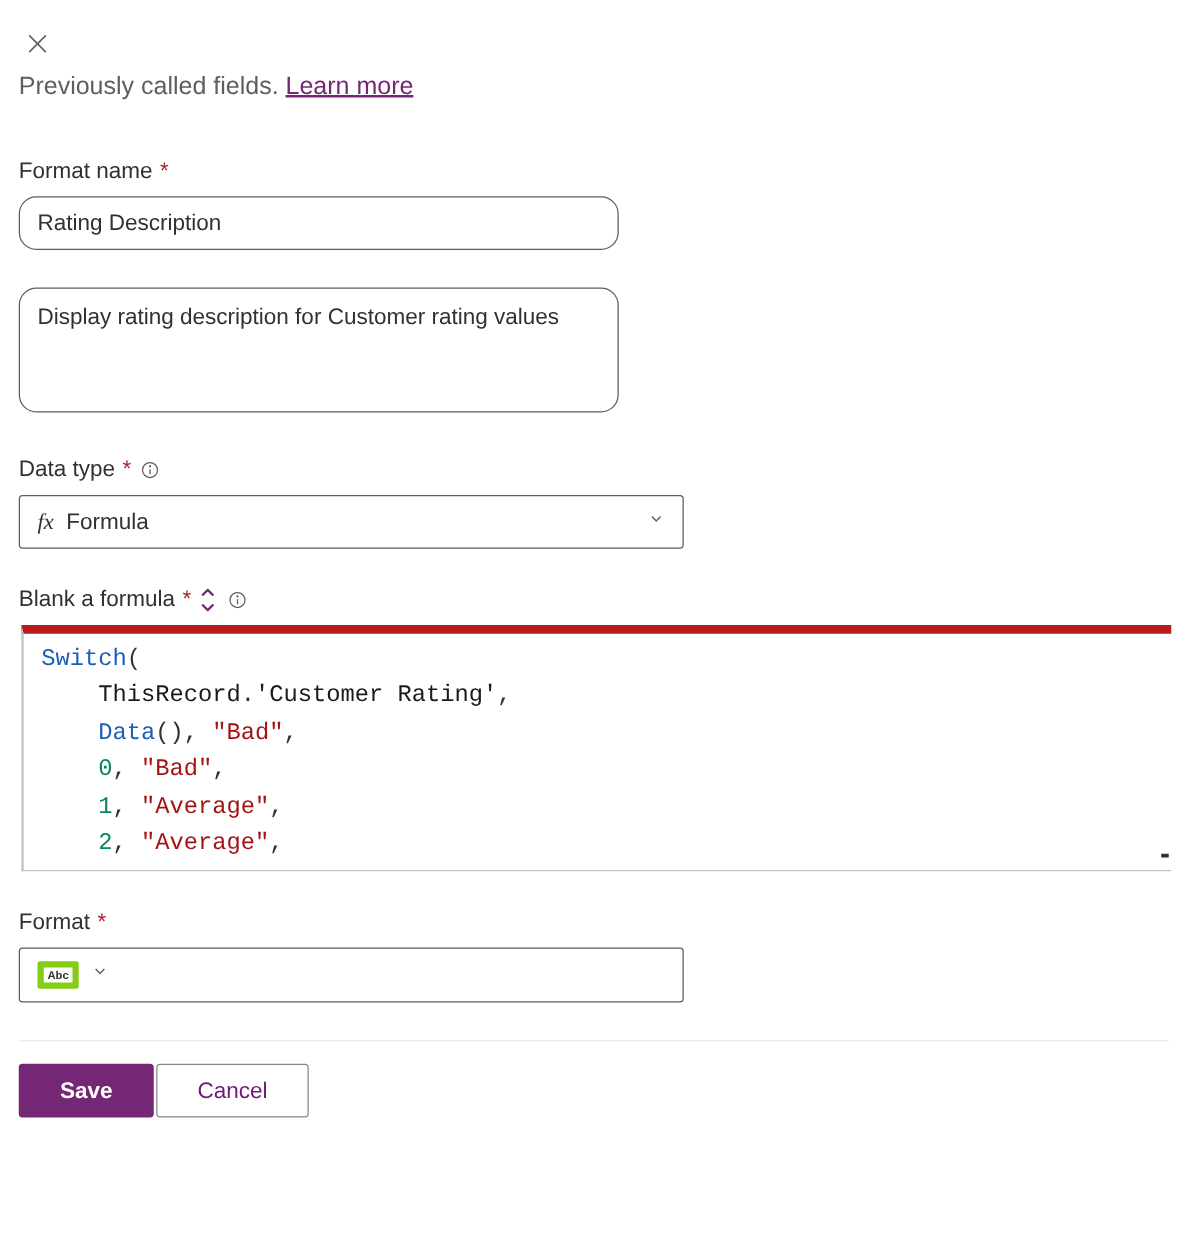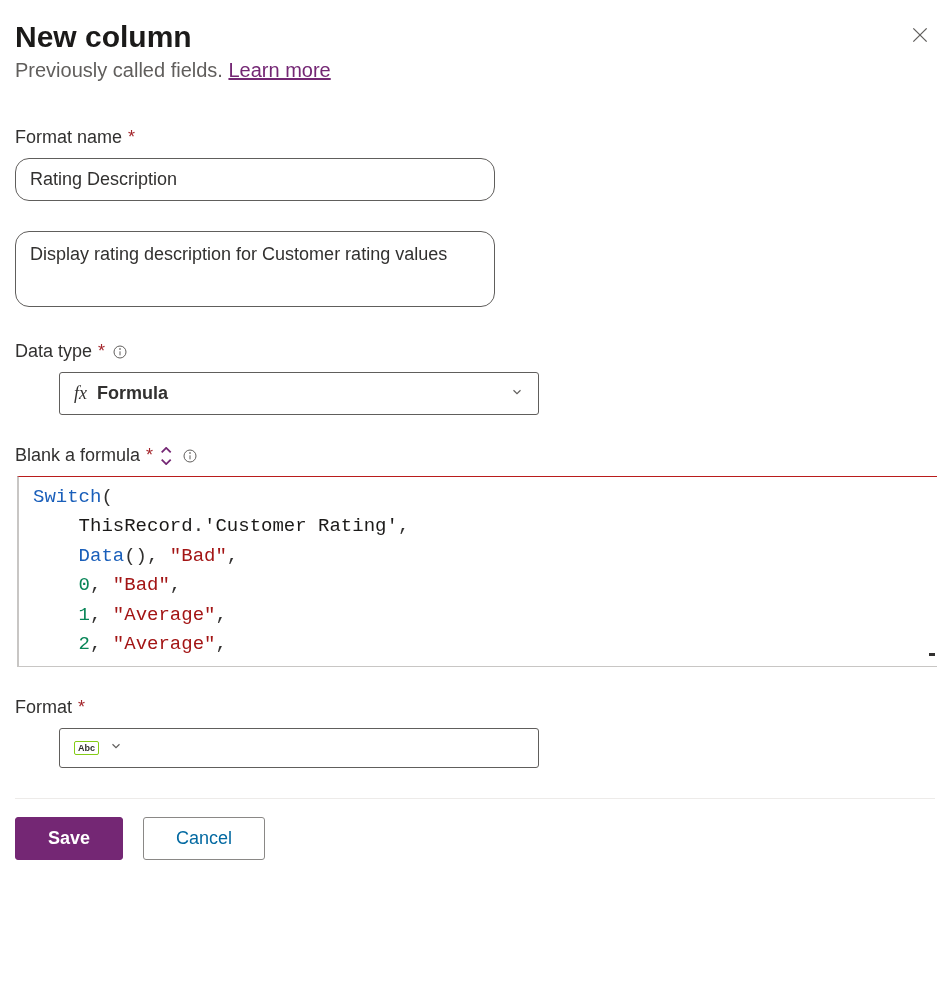--- a/index.html
+++ b/index.html
@@ -82,69 +82,67 @@
       width: 480px;
       padding: 10px 14px;
       font-size: 18px;
       border: 1px solid #605e5c;
       border-radius: 14px;
       font-family: inherit;
       color: #323130;
       background: #fff;
     }
     .textarea-input {
-      height: 76px;
+      height: 100px;
       resize: none;
       line-height: 1.4;
     }
     .select-wrap {
-      width: 480px;
+      width: 532px;
       border: 1px solid #605e5c;
       border-radius: 3px;
       display: flex;
       align-items: center;
       padding: 10px 14px;
       cursor: pointer;
       background: #fff;
-      margin-left: 44px;
     }
     .select-icon {
       margin-right: 10px;
       display: inline-flex;
       align-items: center;
     }
     .select-icon.fx {
       font-family: "Times New Roman", serif;
       font-style: italic;
       font-size: 18px;
       color: #323130;
     }
     .select-icon.abc {
-      border: 1px solid #84cc16;
+      border: 5px solid #84cc16;
       font-size: 9px;
       padding: 1px 3px;
       font-weight: 600;
       border-radius: 2px;
     }
     .select-text {
       flex: 1;
       font-size: 18px;
       color: #323130;
-      font-weight: bold;
     }
     .chevron {
       color: #605e5c;
     }
     .chevron svg {
       width: 14px;
       height: 14px;
     }
     .formula-editor {
       width: 100%;
-      border-top: 1px solid #b91c1c;
+      border-top: 7px solid #b91c1c;
       border-bottom: 1px solid #c8c6c4;
       border-left: none;
       border-right: none;
       padding: 6px 12px 6px 8px;
       font-family: "Consolas", "Courier New", monospace;
       font-size: 19px;
       line-height: 1.55;
       background: #fff;
       position: relative;
       margin-left: 2px;
@@ -154,54 +152,53 @@
     .tok-func { color: #1a5fba; }
     .tok-prop { color: #1b1a19; }
     .tok-str  { color: #a31515; }
     .tok-num  { color: #098658; }
     .formula-line { white-space: pre; }
     .footer-bar {
       border-top: 1px solid #edebe9;
       padding: 18px 0;
       margin-top: 25px;
       display: flex;
-      gap: 20px;
+      gap: 2px;
     }
     .btn {
       padding: 10px 32px;
       font-size: 18px;
       font-family: inherit;
       border-radius: 3px;
       cursor: pointer;
     }
     .btn-primary {
       background: #742774;
       color: #fff;
       border: 1px solid #742774;
       font-weight: 600;
     }
     .btn-secondary {
       background: #fff;
-      color: #0369a1;
+      color: #701a75;
       border: 1px solid #8a8886;
     }
     .scroll-handle {
       position: absolute;
       right: 2px;
       bottom: 10px;
       width: 6px;
       height: 3px;
       background: #323130;
     }
   </style>
 </head>
 <body>
 
 <div class="header-row">
-  <h1 class="title">New column</h1>
   <button class="close-btn">
     <span>
       <svg viewBox="0 0 24 24" fill="none" stroke="currentColor" stroke-width="1.5">
         <line x1="4" y1="4" x2="20" y2="20"></line>
           <line x1="20" y1="4" x2="4" y2="20"></line>
       </svg>
     </span>
   </button>
 </div>
 

